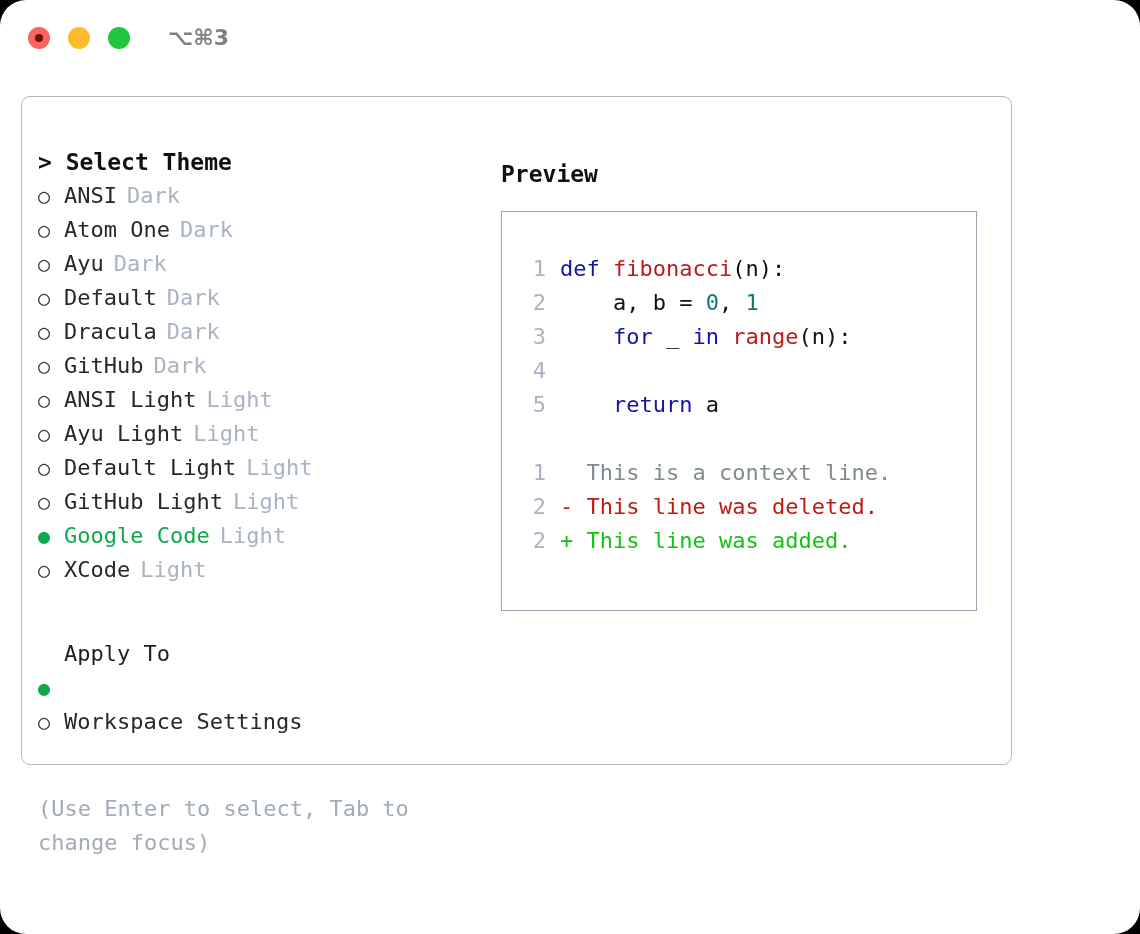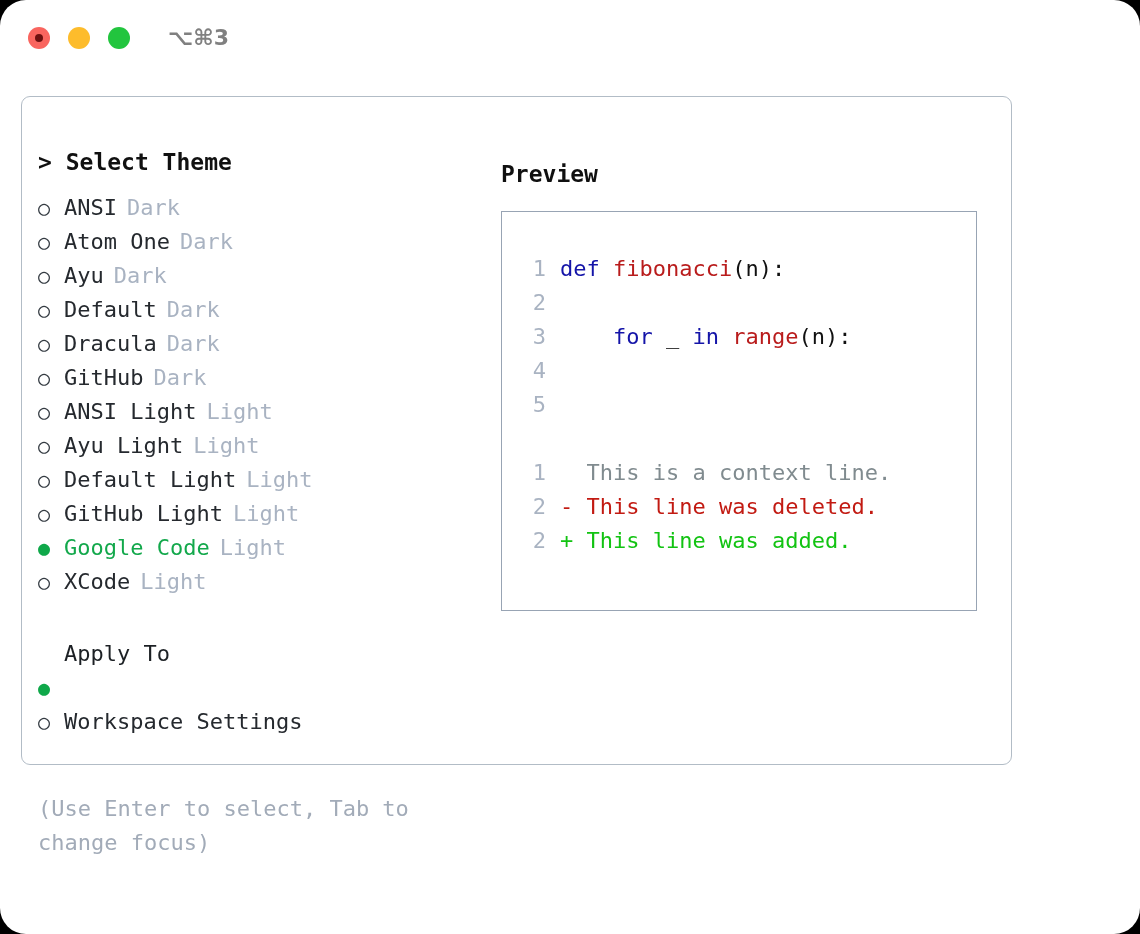--- a/index.html
+++ b/index.html
@@ -114,21 +114,20 @@
     font-size: 20px;
     color: #333a41;
     line-height: 34px;
   }
   .bullet.sel { color: #0fa84a; }
   .row .label { color: #25292e; text-align: center; }
   .row.selected .label { color: #12a84b; }
   .row .kind {
     color: #a9b3c2;
     margin-left: 10px;
-    margin-top: 12px;
   }
 
   .apply-block { margin-top: 50px; }
   .apply-head {
     font-size: 22px;
     color: #1c2024;
     line-height: 34px;
     padding-left: 26px;
     white-space: pre;
   }
@@ -232,24 +231,24 @@
       </div>
 
       <div class="hint">(Use Enter to select, Tab to change focus)</div>
     </div>
 
     <div class="right-col">
       <div class="preview-title">Preview</div>
       <div class="preview-box">
         <div class="code-block">
             <div class="code-line"><span class="lineno">1</span><span class="code-text"><span class="tok-kw">def </span><span class="tok-fn">fibonacci</span><span class="tok-pl">(n):</span></span></div>
-            <div class="code-line"><span class="lineno">2</span></div>
+            <div class="code-line"><span class="lineno">2</span><span class="code-text"><span class="tok-pl">    a, b = </span><span class="tok-num">0</span><span class="tok-pl">, </span><span class="tok-num">1</span></span></div>
             <div class="code-line"><span class="lineno">3</span><span class="code-text"><span class="tok-pl">    </span><span class="tok-kw">for</span><span class="tok-pl"> _ </span><span class="tok-kw">in</span><span class="tok-pl"> </span><span class="tok-fn">range</span><span class="tok-pl">(n):</span></span></div>
             <div class="code-line"><span class="lineno">4</span></div>
-            <div class="code-line"><span class="lineno">5</span></div>
+            <div class="code-line"><span class="lineno">5</span><span class="code-text"><span class="tok-pl">    </span><span class="tok-kw">return</span><span class="tok-pl"> a</span></span></div>
           </div>
         <div class="spacer-line"></div>
         <div class="diff-block">
             <div class="code-line"><span class="lineno">1</span><span class="code-text diff-ctx">  This is a context line.</span></div>
             <div class="code-line"><span class="lineno">2</span><span class="code-text diff-del">- This line was deleted.</span></div>
             <div class="code-line"><span class="lineno">2</span><span class="code-text diff-add">+ This line was added.</span></div>
           </div>
       </div>
     </div>
 

